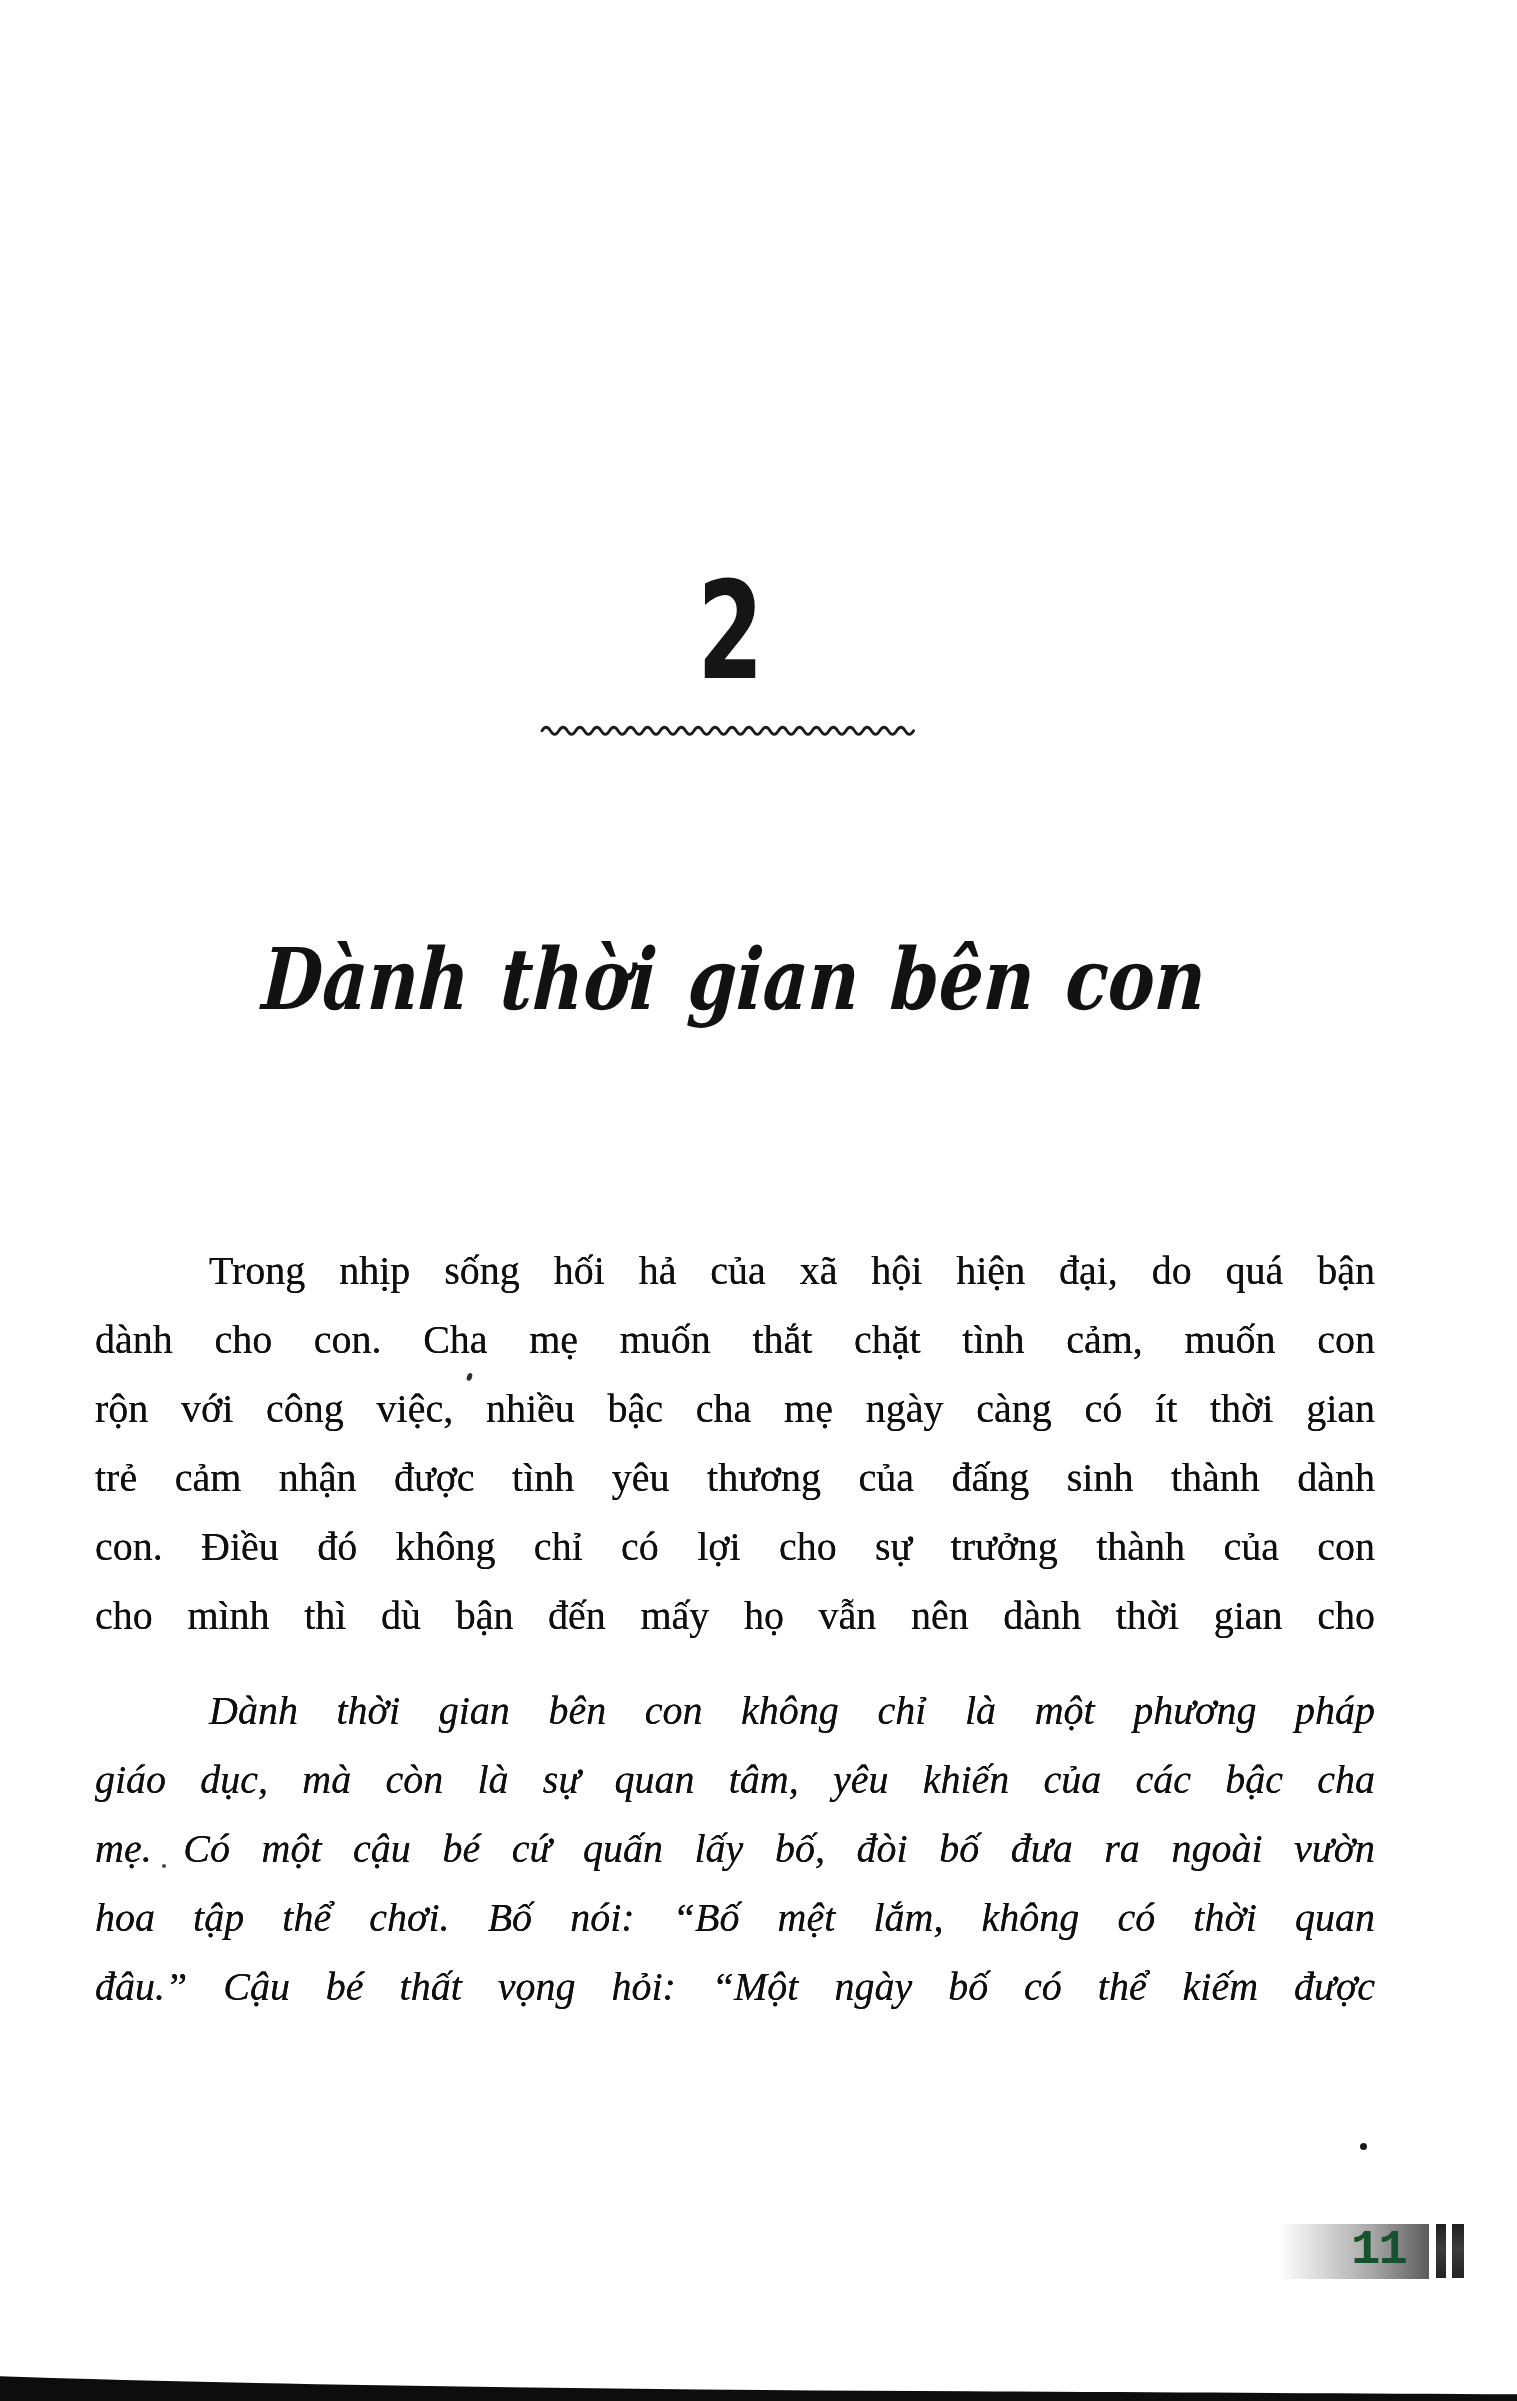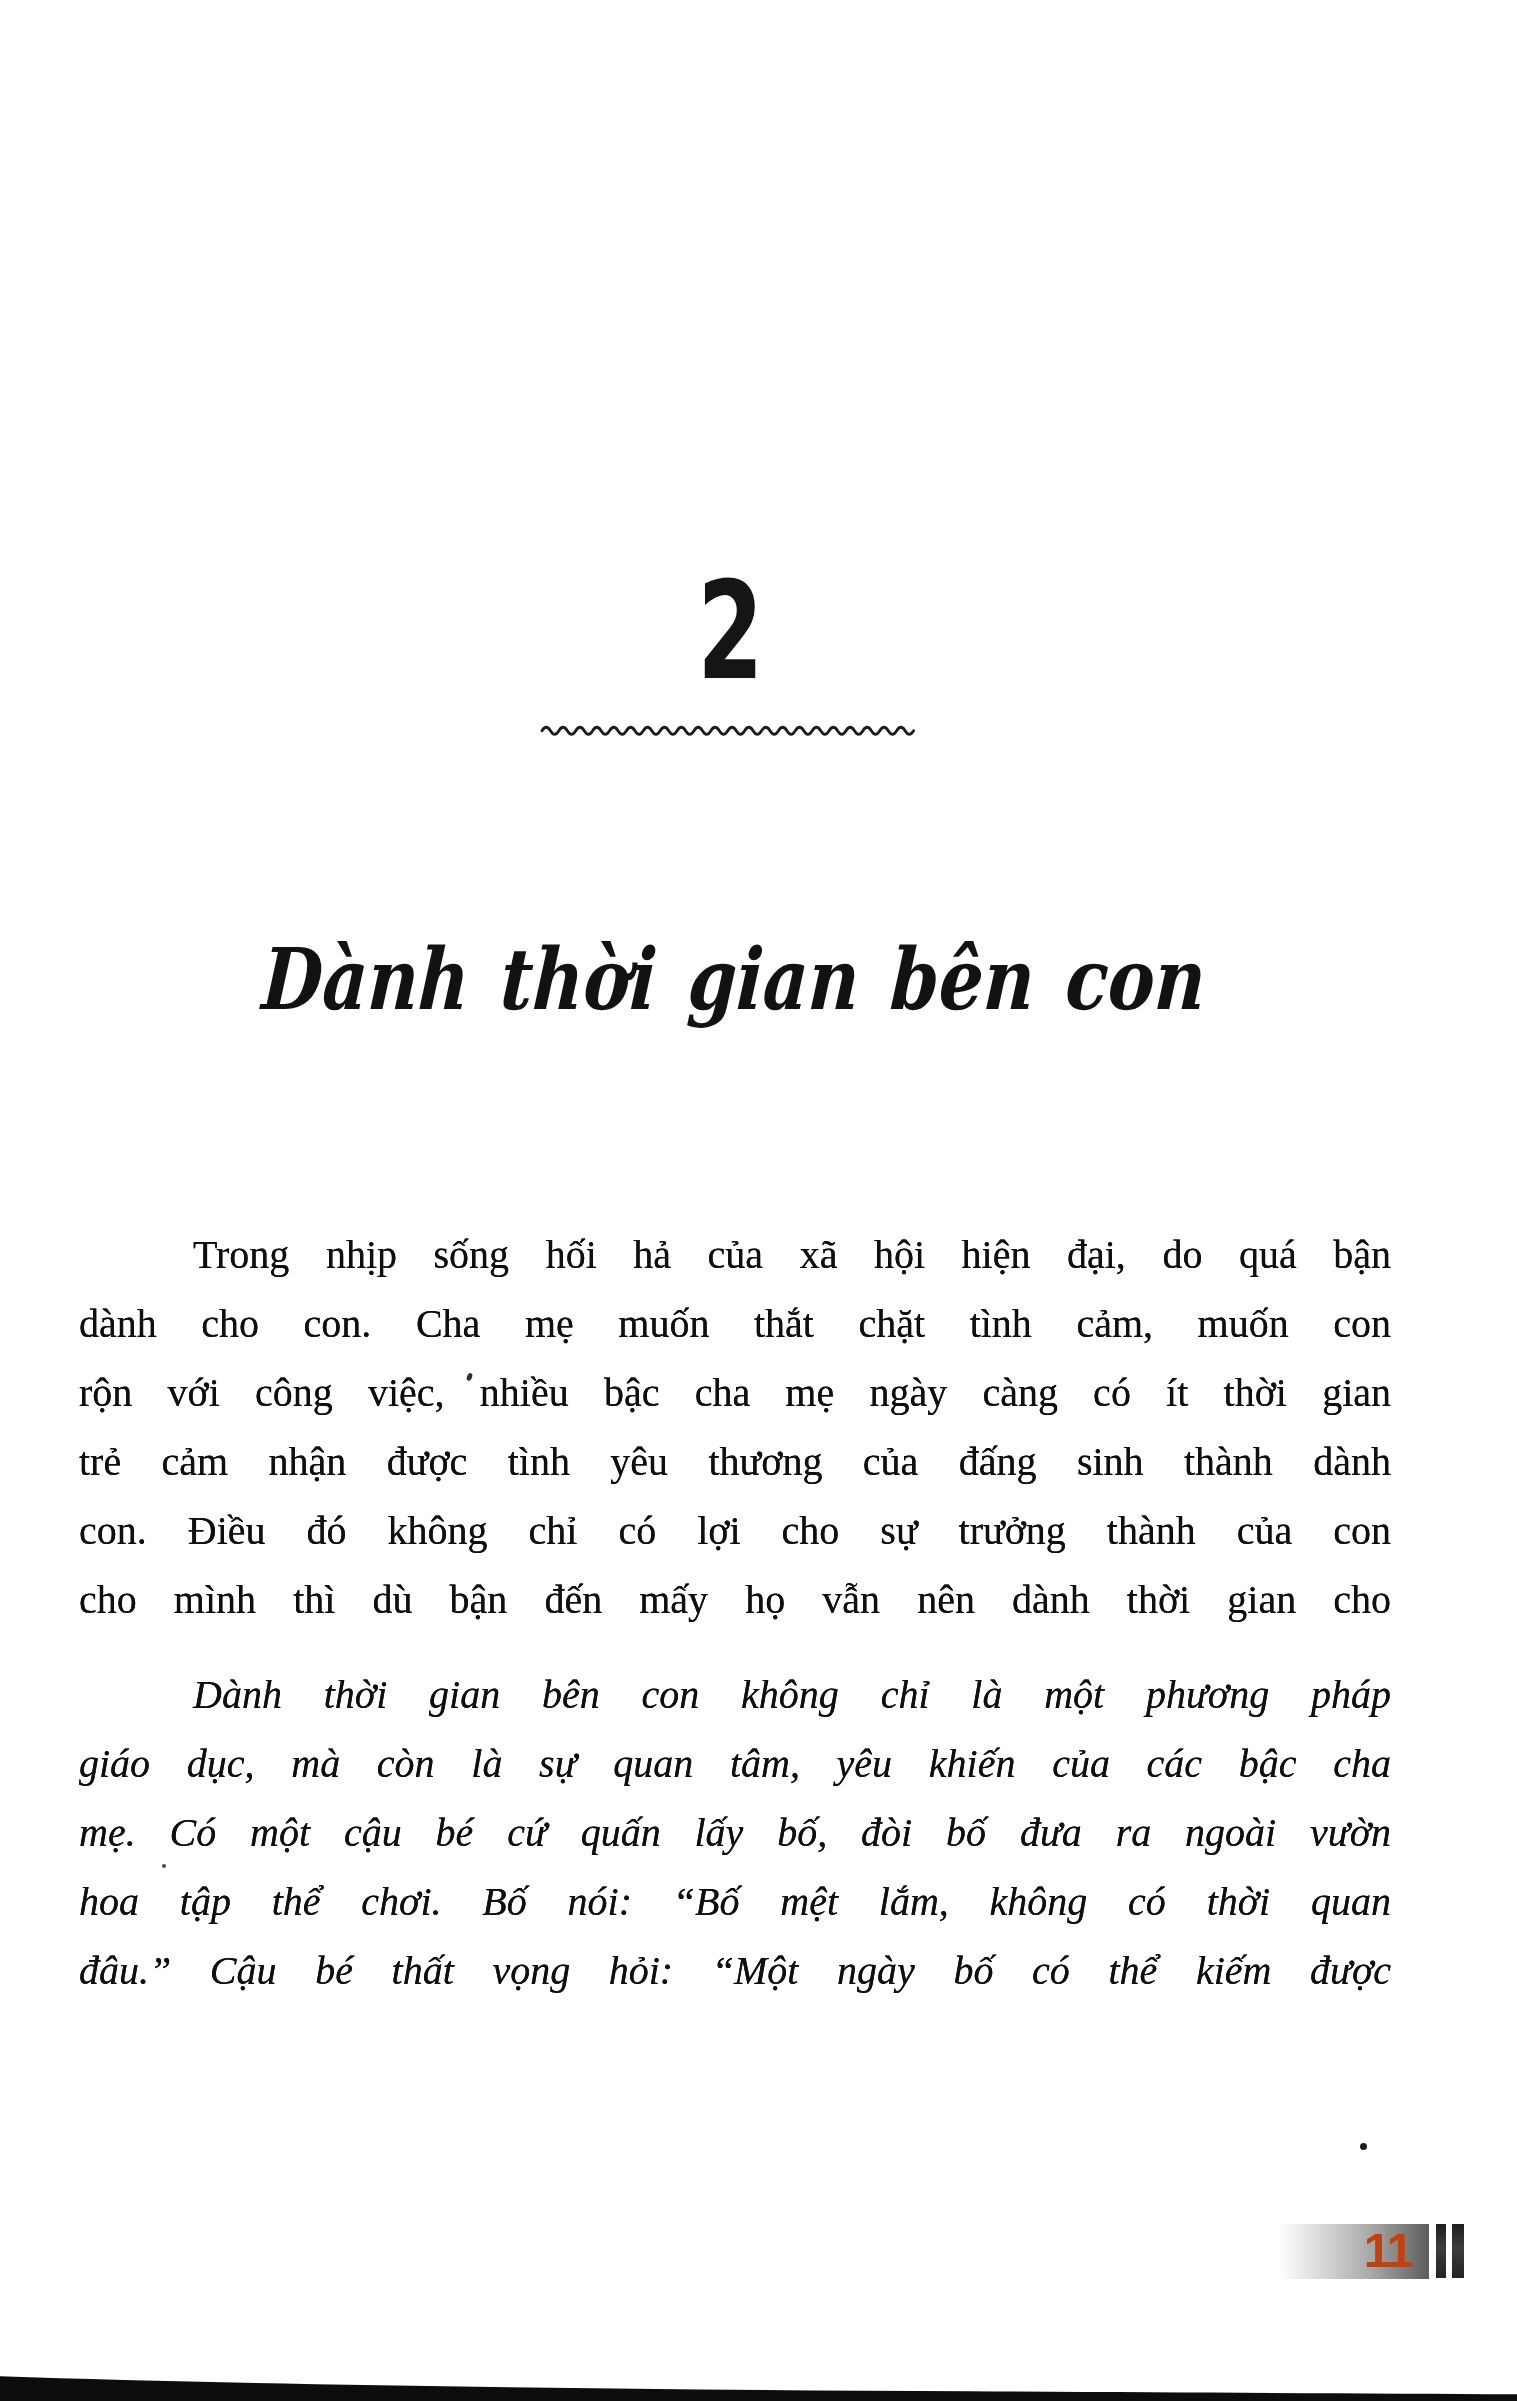--- a/index.html
+++ b/index.html
@@ -39,41 +39,41 @@
   }
   .chapter-title .glyph { display:inline-block; transform:translateX(-25px) scaleX(0.82) skewX(-4deg); }
 
   
   .body-text {
     position:absolute; left:79px; top:1220px; width:1312px;
     font-size:40px; line-height:69px;
     color:#0f0f0f;
     text-shadow:0 0 0.5px currentColor;
   }
-  .para { margin:0; }
+  .para { margin:16px; }
   .para + .para { margin-top:25.5px;font-style:italic; }
   .line {
     height:69px; overflow:hidden;
     text-align:justify; text-align-last:justify;
   }
   .line.first { text-indent:114px; }
   .line.endpara { text-align-last:left; }
 
   
   .badge-bar {
     position:absolute; left:1278px; top:2224px; width:151px; height:55px;
     background:linear-gradient(90deg, rgba(230,230,230,0) 0%, #dcdcdc 26%, #a8a8a8 62%, #5c5c5c 100%);
   }
   .page-num {
     position:absolute; left:1345px; top:2225px; width:67px; height:51px;
-    text-align:right;
-    font-family:Liberation Sans, sans-serif;
+    text-align:center;
+    font-family:Liberation Mono, monospace;
     font-weight:bold; font-size:49px; line-height:51px;
     letter-spacing:-1.8px;
-    color:#c2410c;
+    color:#14532d;
   }
   .binding-mark {
     position:absolute; top:2224px; height:54px;
     background:linear-gradient(180deg,#1e1e1e 0%, #3d3d3d 45%, #232323 100%);
   }
   .binding-mark.m1 { left:1436px; width:9.7px; }
   .binding-mark.m2 { left:1452px; width:12.3px; }
 
   
   .page-edge { position:absolute; left:0; bottom:0; width:1518px; height:30px; }

